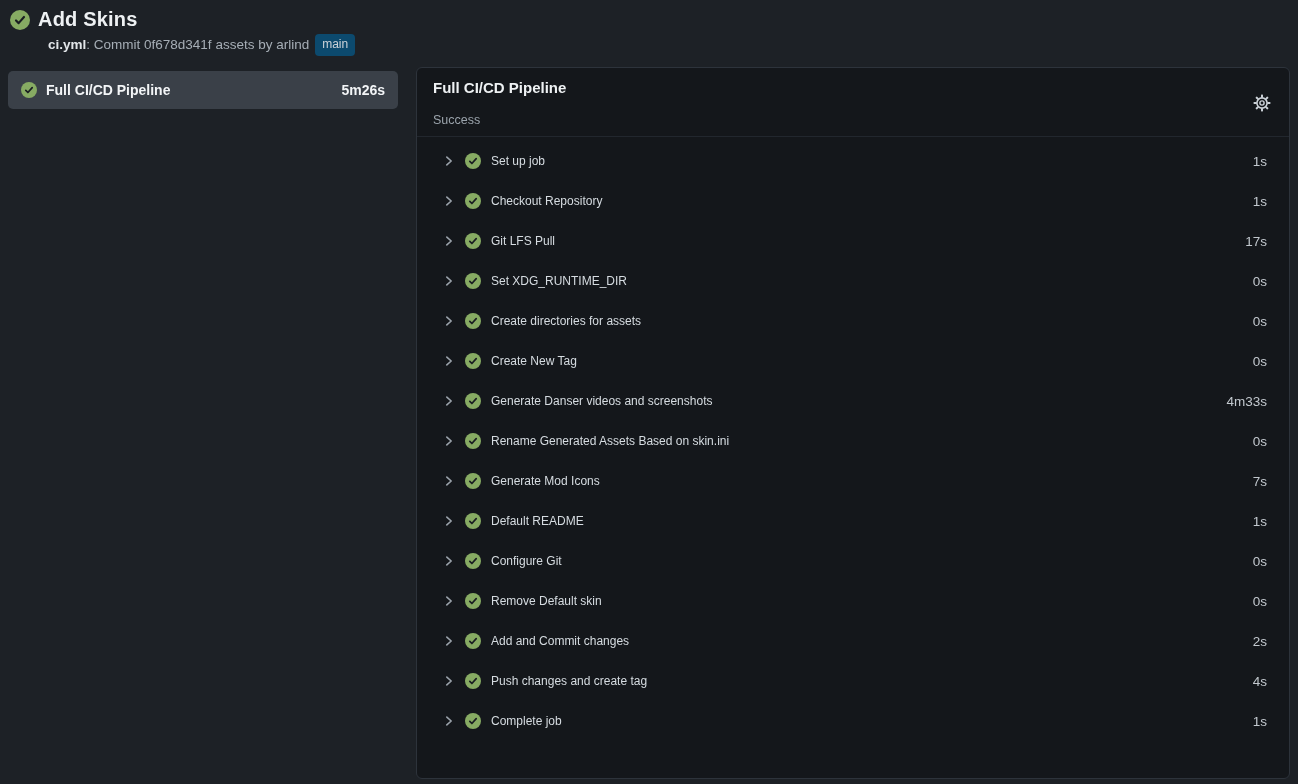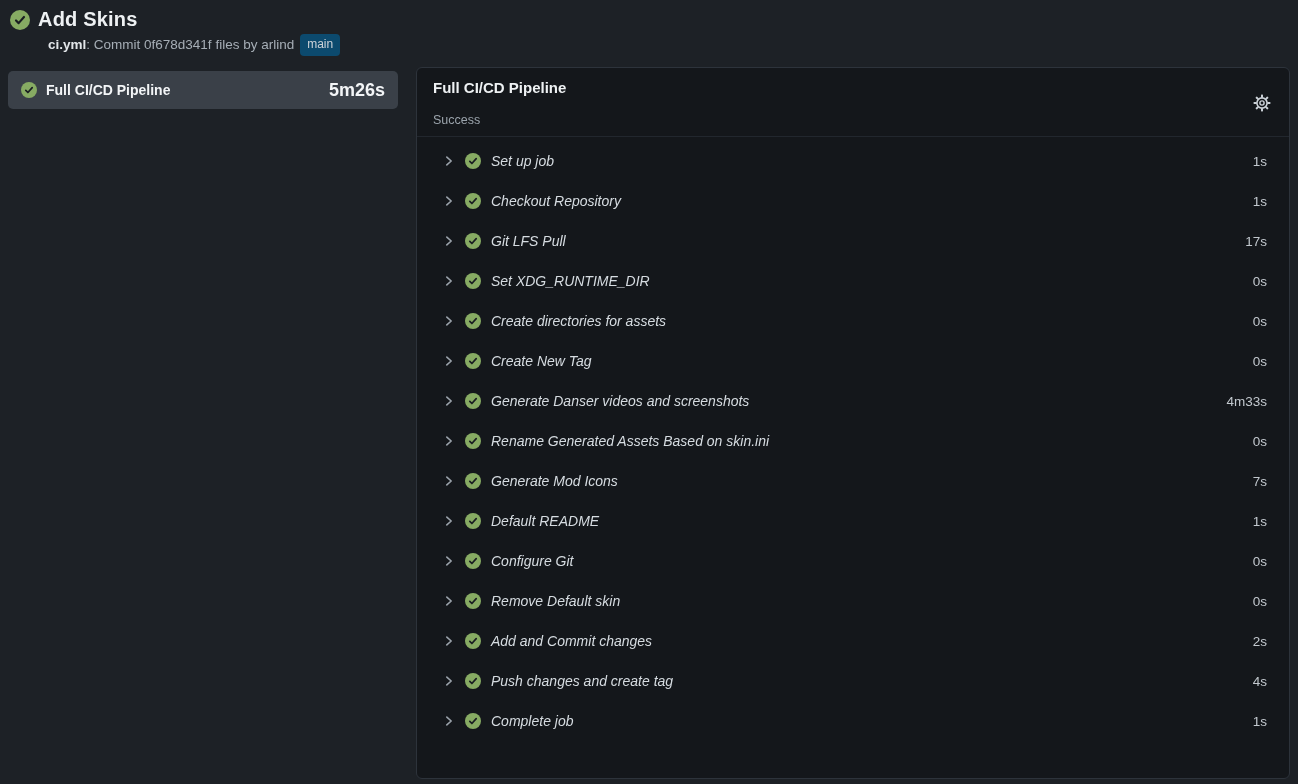--- a/index.html
+++ b/index.html
@@ -50,21 +50,21 @@
     display: flex;
     align-items: center;
     gap: 9px;
     background: #3a4048;
     border-radius: 5px;
     height: 38px;
     padding: 0 13px;
     cursor: pointer;
   }
   .job-name { flex: 1; font-size: 14px; font-weight: 700; color: #f3f5f7; }
-  .job-duration { font-size: 18px; font-weight: 700; color: #f3f5f7; text-align: center; }
+  .job-duration { font-size: 14px; font-weight: 700; color: #f3f5f7; text-align: center; }
 
   
   .panel {
     flex: 1;
     height: 712px;
     background: var(--panel-bg, #14171b);
     border: 1px solid #2d333b;
     border-radius: 6px;
     display: flex;
     flex-direction: column;
@@ -87,21 +87,21 @@
   .step-row {
     display: flex;
     align-items: center;
     height: 40px;
     padding: 0 22px 0 25px;
     cursor: pointer;
   }
   .chev { margin-right: 9px; flex-shrink: 0; }
   .chev path { stroke: #9ba3ab; stroke-width: 1.8; fill: none; stroke-linecap: round; stroke-linejoin: round; }
   .step-check { margin-right: 10px; flex-shrink: 0; }
-  .step-name { font-size: 14px; color: #d6dce1; font-style: italic; }
+  .step-name { font-size: 12px; color: #d6dce1; }
   .step-duration { margin-left: auto; font-size: 13.5px; color: #c2c8ce; }
 
   
   .check-circle circle { fill: var(--success-green, #87ab63); }
   .check-circle path {
     fill: none; stroke: #1a1e22; stroke-width: 1.7;
     stroke-linecap: round; stroke-linejoin: round;
   }
   .gear-ring { fill: none; stroke: #ccd2d8; stroke-width: 1.6; }
   .gear-hole { fill: none; stroke: #ccd2d8; stroke-width: 1.4; }
@@ -112,21 +112,21 @@
 
 <div class="run-header">
   <div class="run-title-row">
     <svg class="check-circle" width="20" height="20" viewBox="0 0 16 16" aria-hidden="true">
       <circle cx="8" cy="8" r="8"></circle>
       <path d="M4.8 8.4l2.1 2.1 4.3-4.9"></path>
     </svg>
     <span class="run-title">Add Skins</span>
   </div>
   <div class="run-subtitle">
-    <span class="wf-file">ci.yml</span><span>: Commit </span><span class="commit-hash">0f678d341f</span><span> files by </span><span>arlind</span><span class="branch-badge">main</span>
+    <span class="wf-file">ci.yml</span><span>: Commit </span><span class="commit-hash">0f678d341f</span><span> assets by </span><span>arlind</span><span class="branch-badge">main</span>
   </div>
 </div>
 
 <div class="main">
 
   <div class="jobs-col">
     <div class="job-card">
       <svg class="check-circle" width="16" height="16" viewBox="0 0 16 16" aria-hidden="true">
         <circle cx="8" cy="8" r="8"></circle>
         <path d="M4.8 8.4l2.1 2.1 4.3-4.9"></path>

